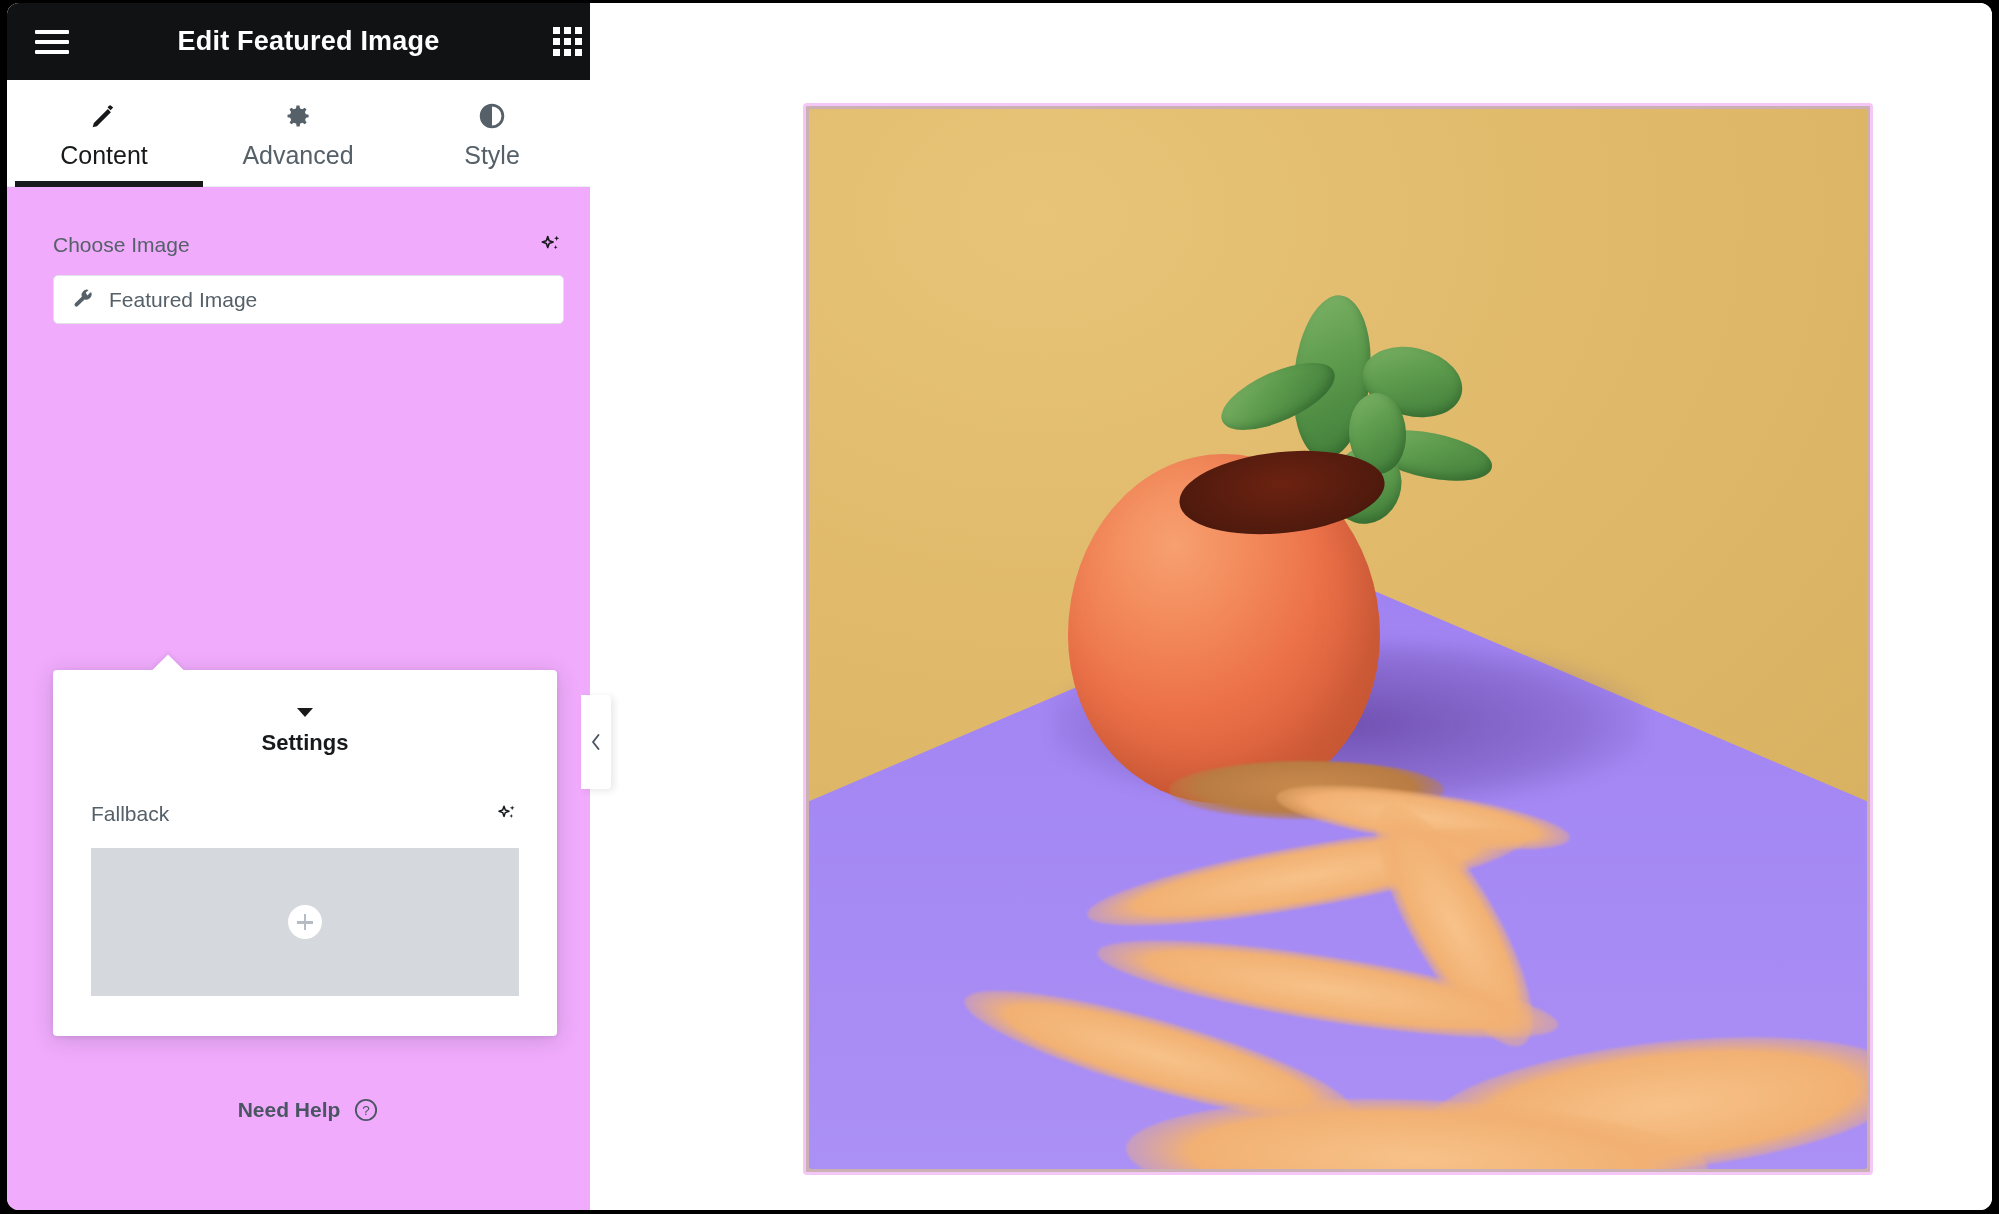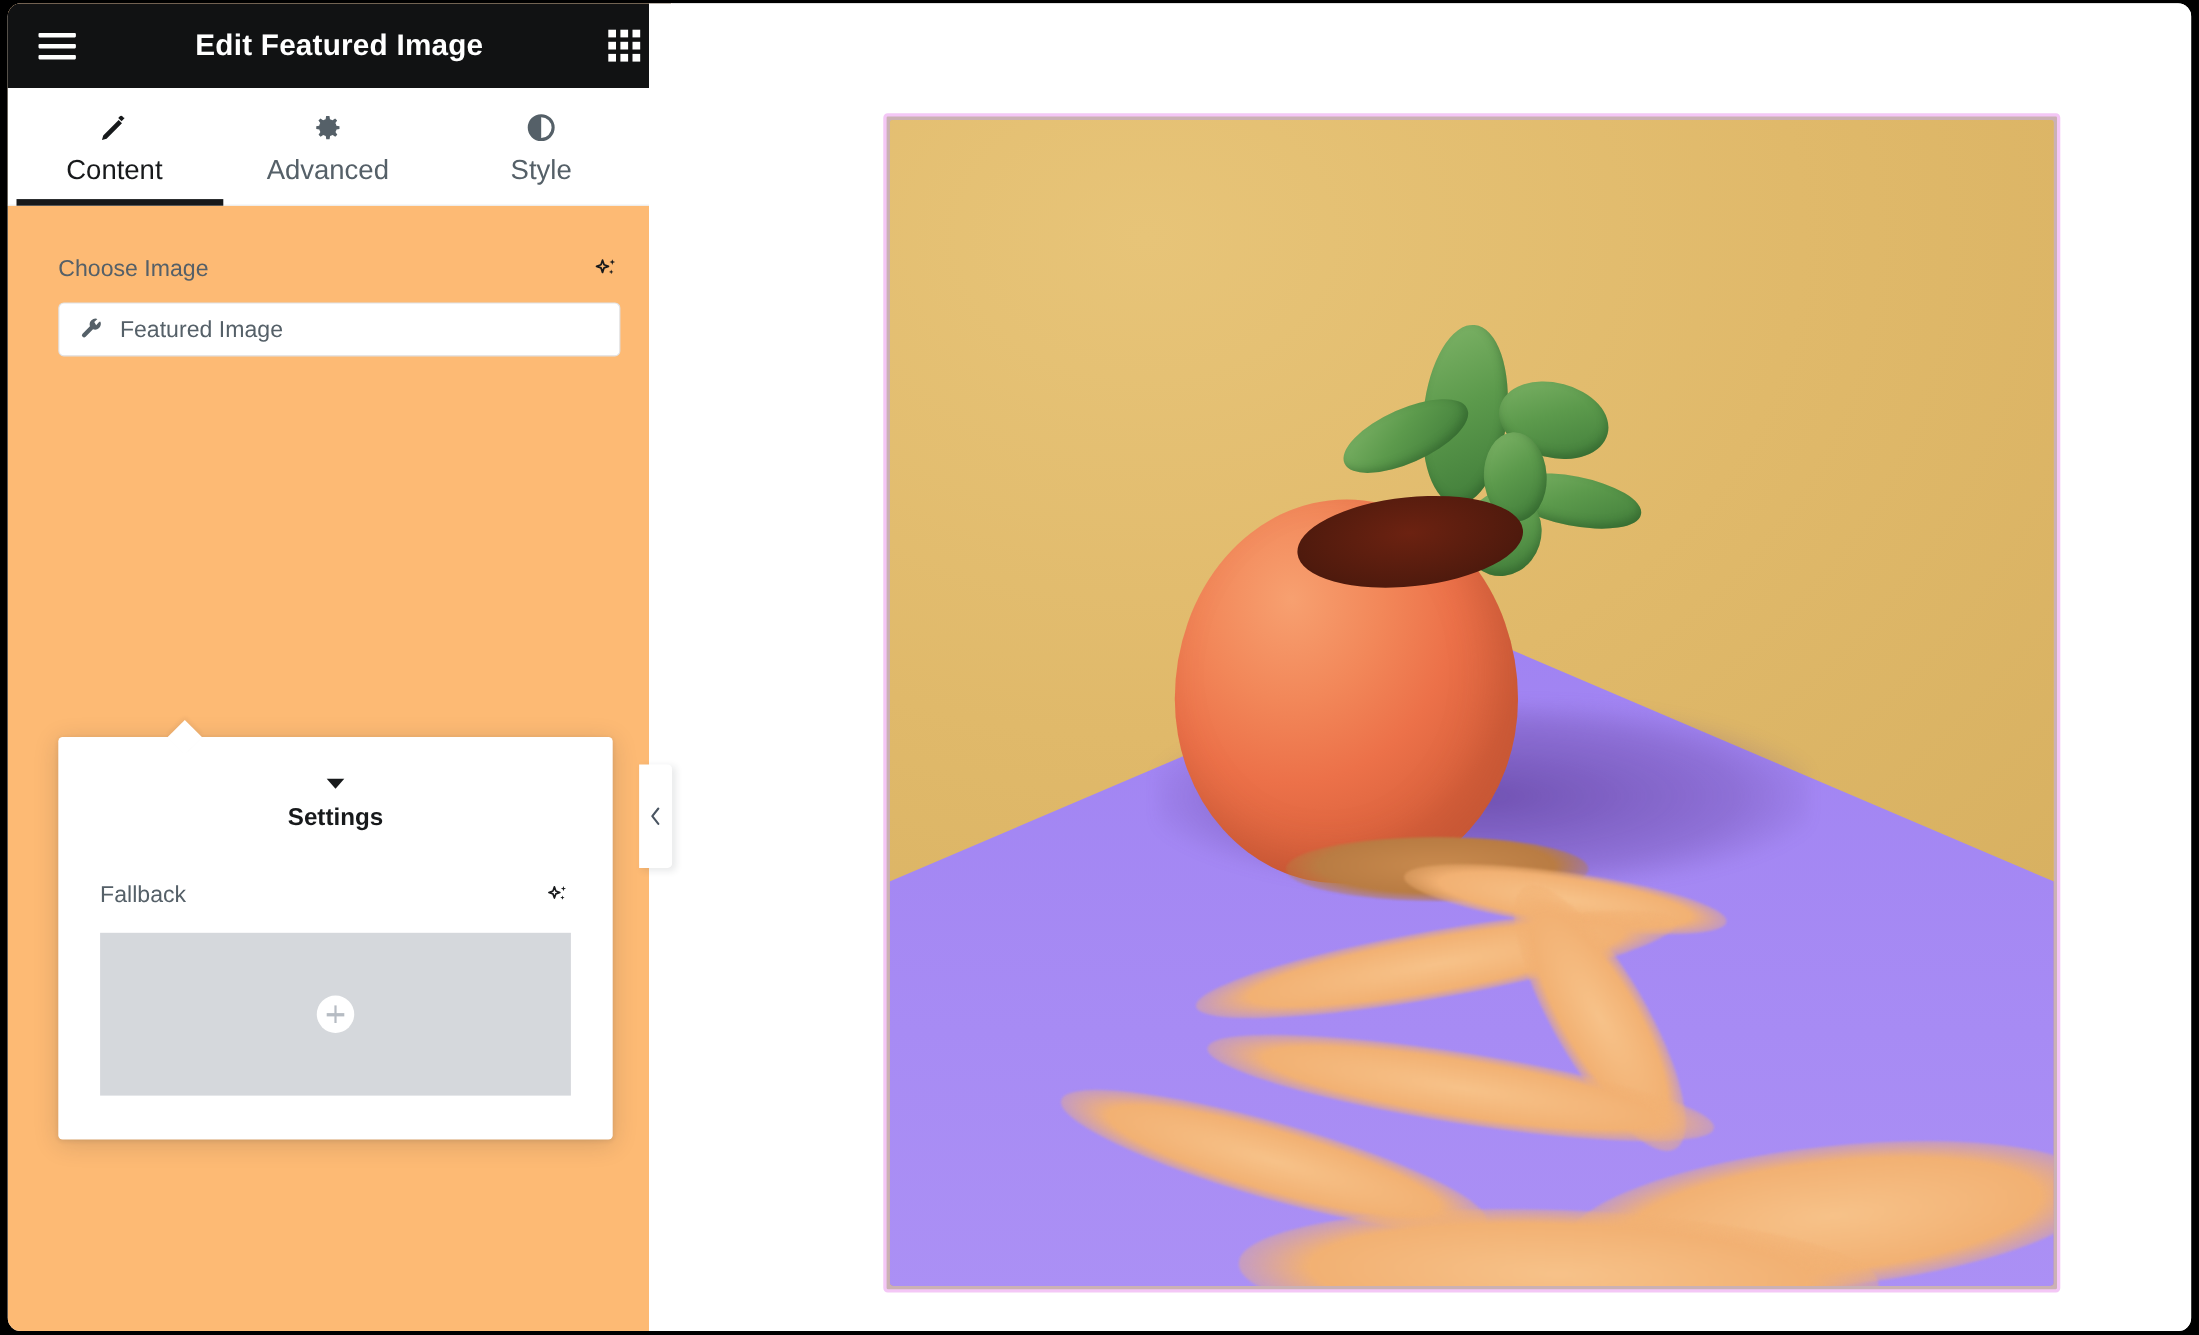--- a/index.html
+++ b/index.html
@@ -26,21 +26,21 @@
     background: #ffffff;
     border-radius: 12px;
     overflow: hidden;
   }
 
   
   #editor-panel {
     position: absolute;
     left: 0; top: 0;
     width: 604px; height: 1207px;
-    background: #fdba74;
+    background: #f0abfc;
     border-right: 1px solid #e6e9ec;
   }
 
   
   #panel-header {
     position: relative;
     height: 77px;
     background: #111213;
     display: flex;
     align-items: center;
@@ -407,20 +407,27 @@
           <div class="image-dropzone">
             <div class="plus-circle">
               <div class="plus-wrap">
                 <div class="bar-h"></div>
                 <div class="bar-v"></div>
               </div>
             </div>
           </div>
         </div>
 
+        <div id="need-help">
+          <span class="nh-label">Need Help</span>
+          <svg width="26" height="26" viewBox="0 0 24 24">
+            <circle cx="12" cy="12" r="9.4" fill="none" stroke="#4a5562" stroke-width="1.7"></circle>
+            <text x="12" y="16.6" text-anchor="middle" font-size="12.5" font-family="Liberation Sans, sans-serif" fill="#4a5562">?</text>
+          </svg>
+        </div>
       </div>
     </div>
 
     <div id="collapse-handle">
       <svg width="16" height="22" viewBox="0 0 16 22">
         <path d="M10.5 4 5 11l5.5 7" fill="none" stroke="#4a5562" stroke-width="1.9" stroke-linecap="round" stroke-linejoin="round"></path>
       </svg>
     </div>
 
     <div id="canvas">

